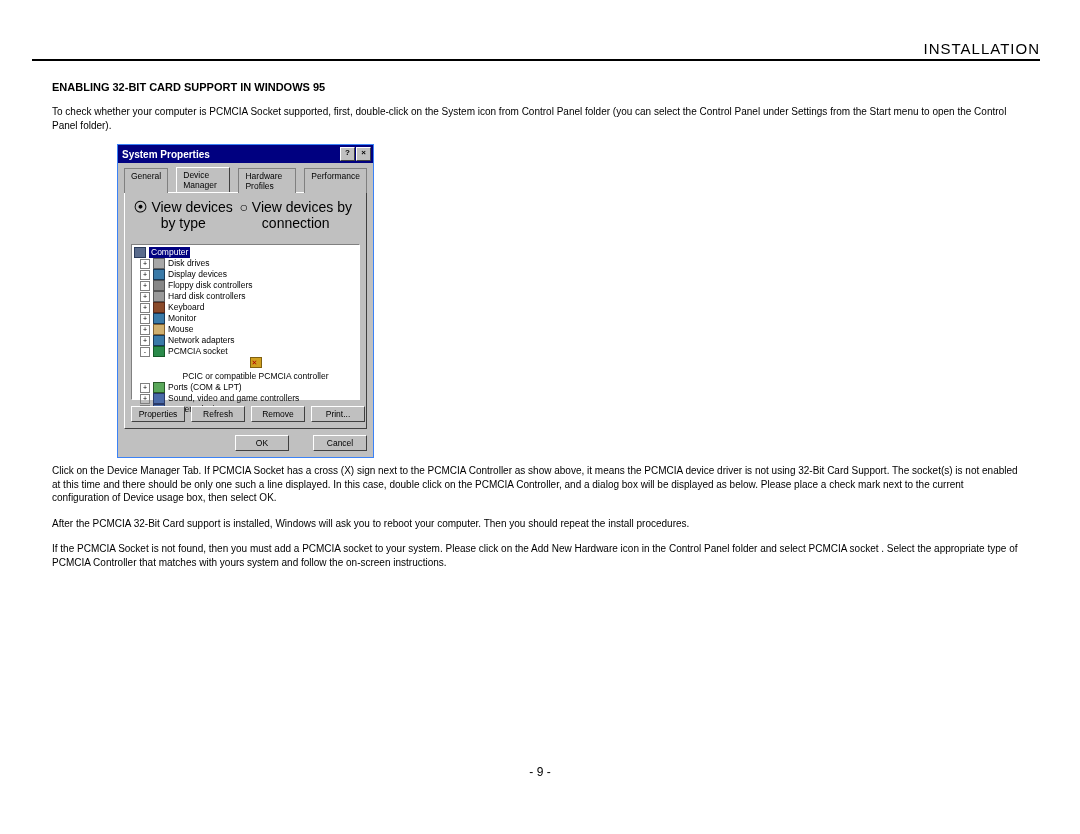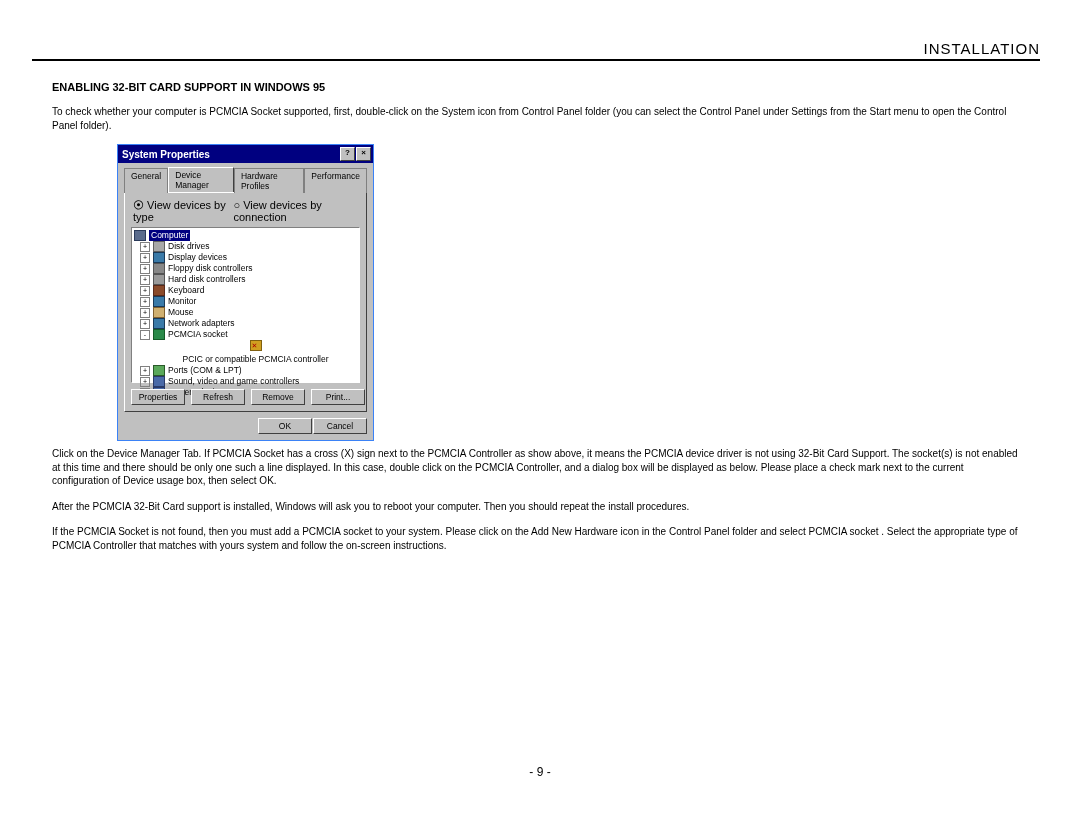--- a/index.html
+++ b/index.html
@@ -72,21 +72,21 @@
     border-right-color: #404040;
     border-bottom-color: #404040;
     margin-left: 1px;
     font-size: 8px;
     color: #000;
     text-align: center;
     line-height: 10px;
   }
   .tabs {
     display: flex;
-    gap: 0;
+    gap: 8px;
     padding: 4px 6px 0 6px;
   }
   .tab {
     padding: 2px 6px;
     border: 1px solid #808080;
     border-bottom: none;
     background: #c0c0c0;
     font-size: 8.5px;
     position: relative;
     top: 1px;
@@ -99,23 +99,24 @@
   }
   .tab-body {
     margin: 0 6px 6px 6px;
     border: 1px solid;
     border-color: #fff #404040 #404040 #fff;
     padding: 6px;
   }
   .radio-row {
     display: flex;
     justify-content: space-between;
-    font-size: 11px;
-    margin-bottom: 4px;
+    font-size: 14px;
+    margin-bottom: 13px;
     padding: 0 2px;
+    text-align: center;
   }
   .radio-row span::before {
     content: "○ ";
   }
   .radio-row span.sel::before {
     content: "⦿ ";
   }
   .tree {
     background: #fff;
     border: 1px solid;
@@ -168,21 +169,21 @@
   .indent2 { padding-left: 20px; flex-direction: column; }
   .btn-row {
     display: flex;
     gap: 6px;
     margin-top: 6px;
   }
   .btn-row .btn { flex:1; }
   .dlg-btns {
     display: flex;
     justify-content: flex-end;
-    gap: 1px;
+    gap: 24px;
     padding: 0 6px 6px 6px;
   }
   .btn {
     border: 1px solid;
     border-color: #fff #404040 #404040 #fff;
     background: #c0c0c0;
     padding: 2px 0;
     font-size: 8.5px;
     text-align: center;
     min-width: 52px;

